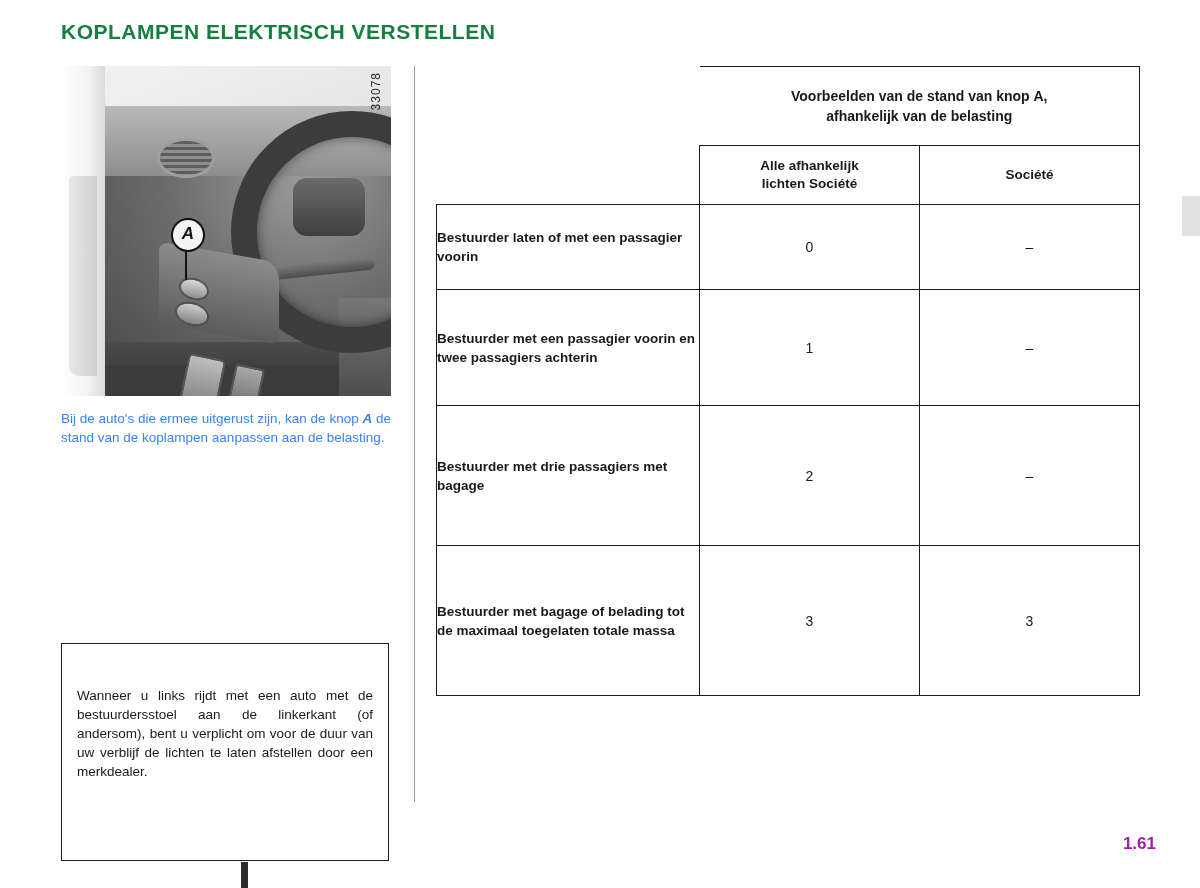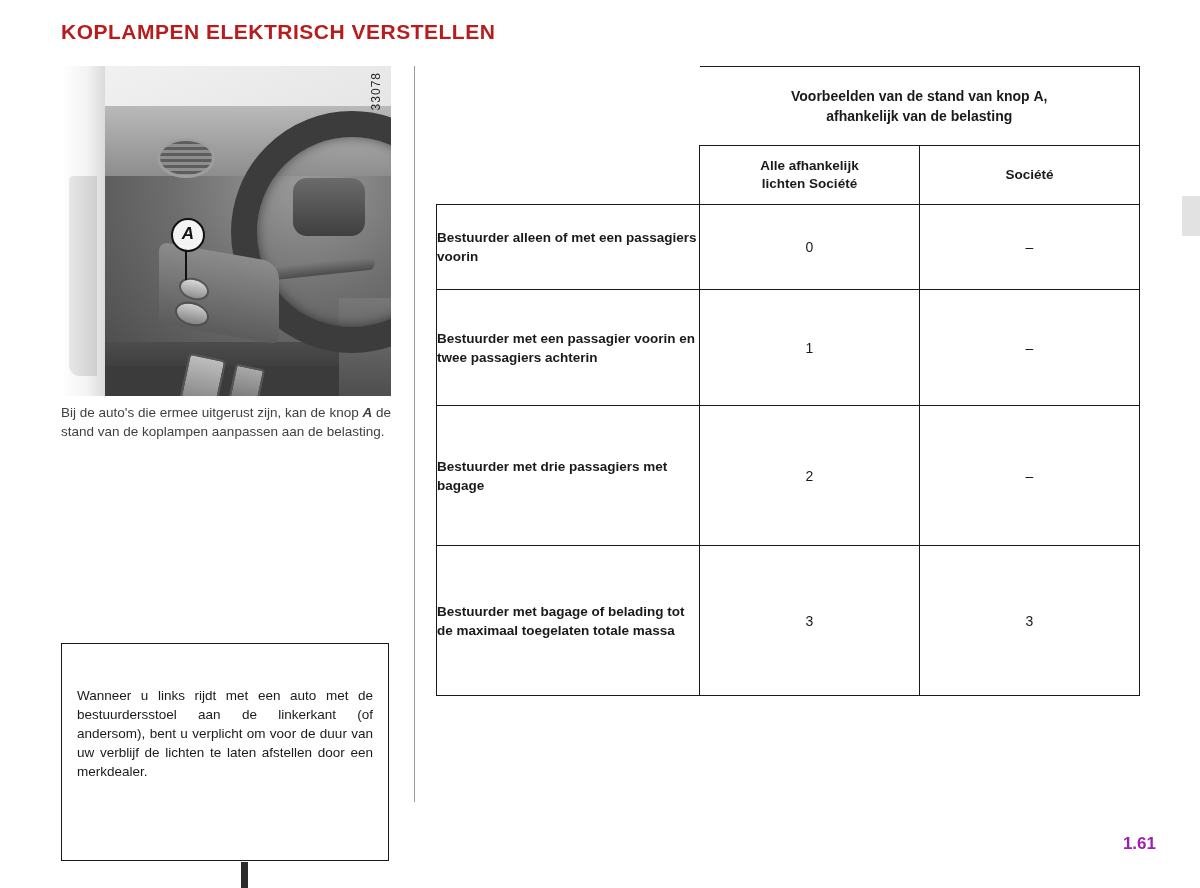--- a/index.html
+++ b/index.html
@@ -22,21 +22,21 @@
     height: 888px;
   }
   
   .page-title {
     position: absolute;
     left: 61px;
     top: 20px;
     font-size: 21px;
     font-weight: bold;
     letter-spacing: 0.5px;
-    color: #b91c1c;
+    color: #15803d;
   }
   
   .left-col {
     position: absolute;
     left: 61px;
     top: 66px;
     width: 330px;
   }
   .illustration {
     position: relative;
@@ -193,25 +193,25 @@
     position: absolute;
     right: 8px;
     top: 6px;
     font-size: 12px;
     color: #2a2a2a;
     writing-mode: vertical-rl;
     transform: rotate(180deg);
     letter-spacing: 1px;
   }
   .body-text {
-    margin-top: 8px;
+    margin-top: 14px;
     font-size: 13.5px;
     line-height: 18.5px;
     text-align: justify;
-    color: #404040;
+    color: #3b82f6;
   }
   .body-text p { margin: 0 0 14px 0; }
   .body-text b { font-style: italic; font-weight: bold; }
   .note-box {
     position: absolute;
     left: 61px;
     top: 643px;
     width: 328px;
     height: 218px;
     border: 1px solid #1a1a1a;
@@ -370,21 +370,21 @@
         <tr>
           <td class="blank-cell"></td>
           <td class="hdr-sub">
             <span>Alle afhankelijk</span><br>
             <span>lichten Société</span>
           </td>
           <td class="hdr-sub">Société</td>
         </tr>
 
         <tr class="r2">
-          <td class="row-label">Bestuurder alleen of met een passagiers voorin</td>
+          <td class="row-label">Bestuurder laten of met een passagier voorin</td>
           <td class="row-val">0</td>
           <td class="row-val">–</td>
         </tr>
         <tr class="r3">
           <td class="row-label">Bestuurder met een passagier voorin en twee passagiers achterin</td>
           <td class="row-val">1</td>
           <td class="row-val">–</td>
         </tr>
         <tr class="r4">
           <td class="row-label">Bestuurder met drie passagiers met bagage</td>

